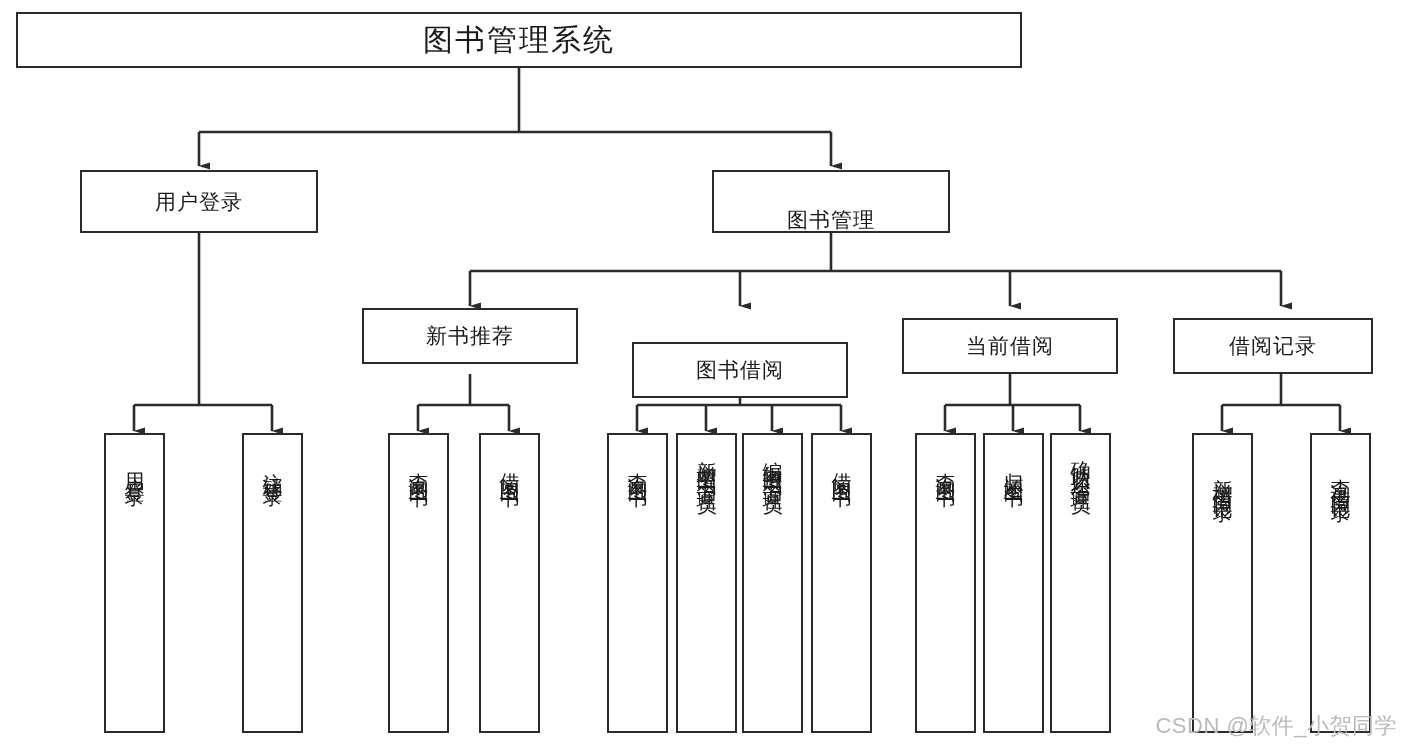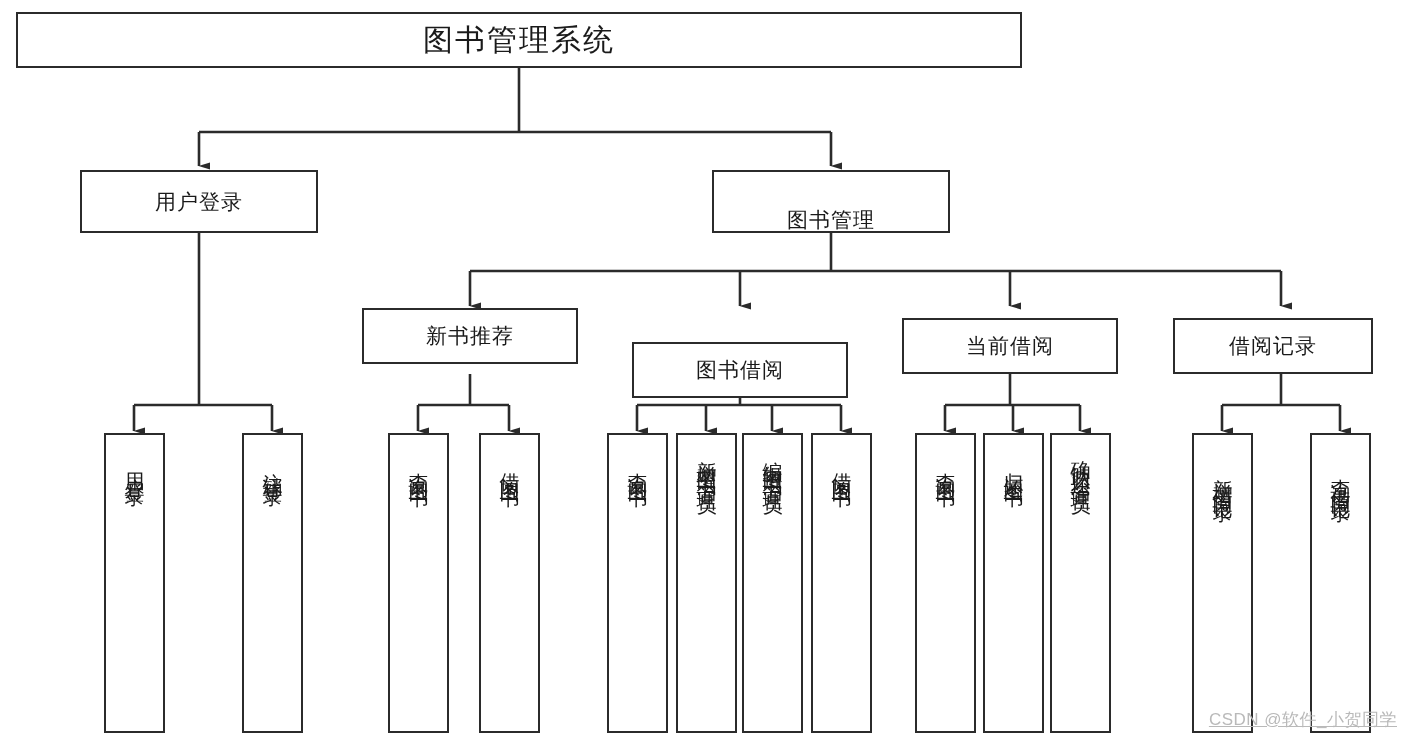--- a/index.html
+++ b/index.html
@@ -50,27 +50,26 @@
     writing-mode:vertical-rl;
     text-orientation:upright;
     white-space:nowrap;
     line-height:1.05;
     letter-spacing:5px;
     display:block;
   }
   .watermark{
     position:absolute;
     right:8px;
-    bottom:16px;
-    font-size:17px;
+    bottom:6px;
+    font-size:22px;
     color:#b9b9b9;
     letter-spacing:0.5px;
     white-space:nowrap;
     user-select:none;
-    text-decoration:underline;
   }
 </style>
 </head>
 <body>
 
 <div id="stage">
 
   <svg id="wires" viewBox="0 0 1405 747" xmlns="http://www.w3.org/2000/svg">
     <defs>
       <marker id="ah" markerWidth="10" markerHeight="12" refX="3.6" refY="11" orient="auto" markerUnits="userSpaceOnUse">

